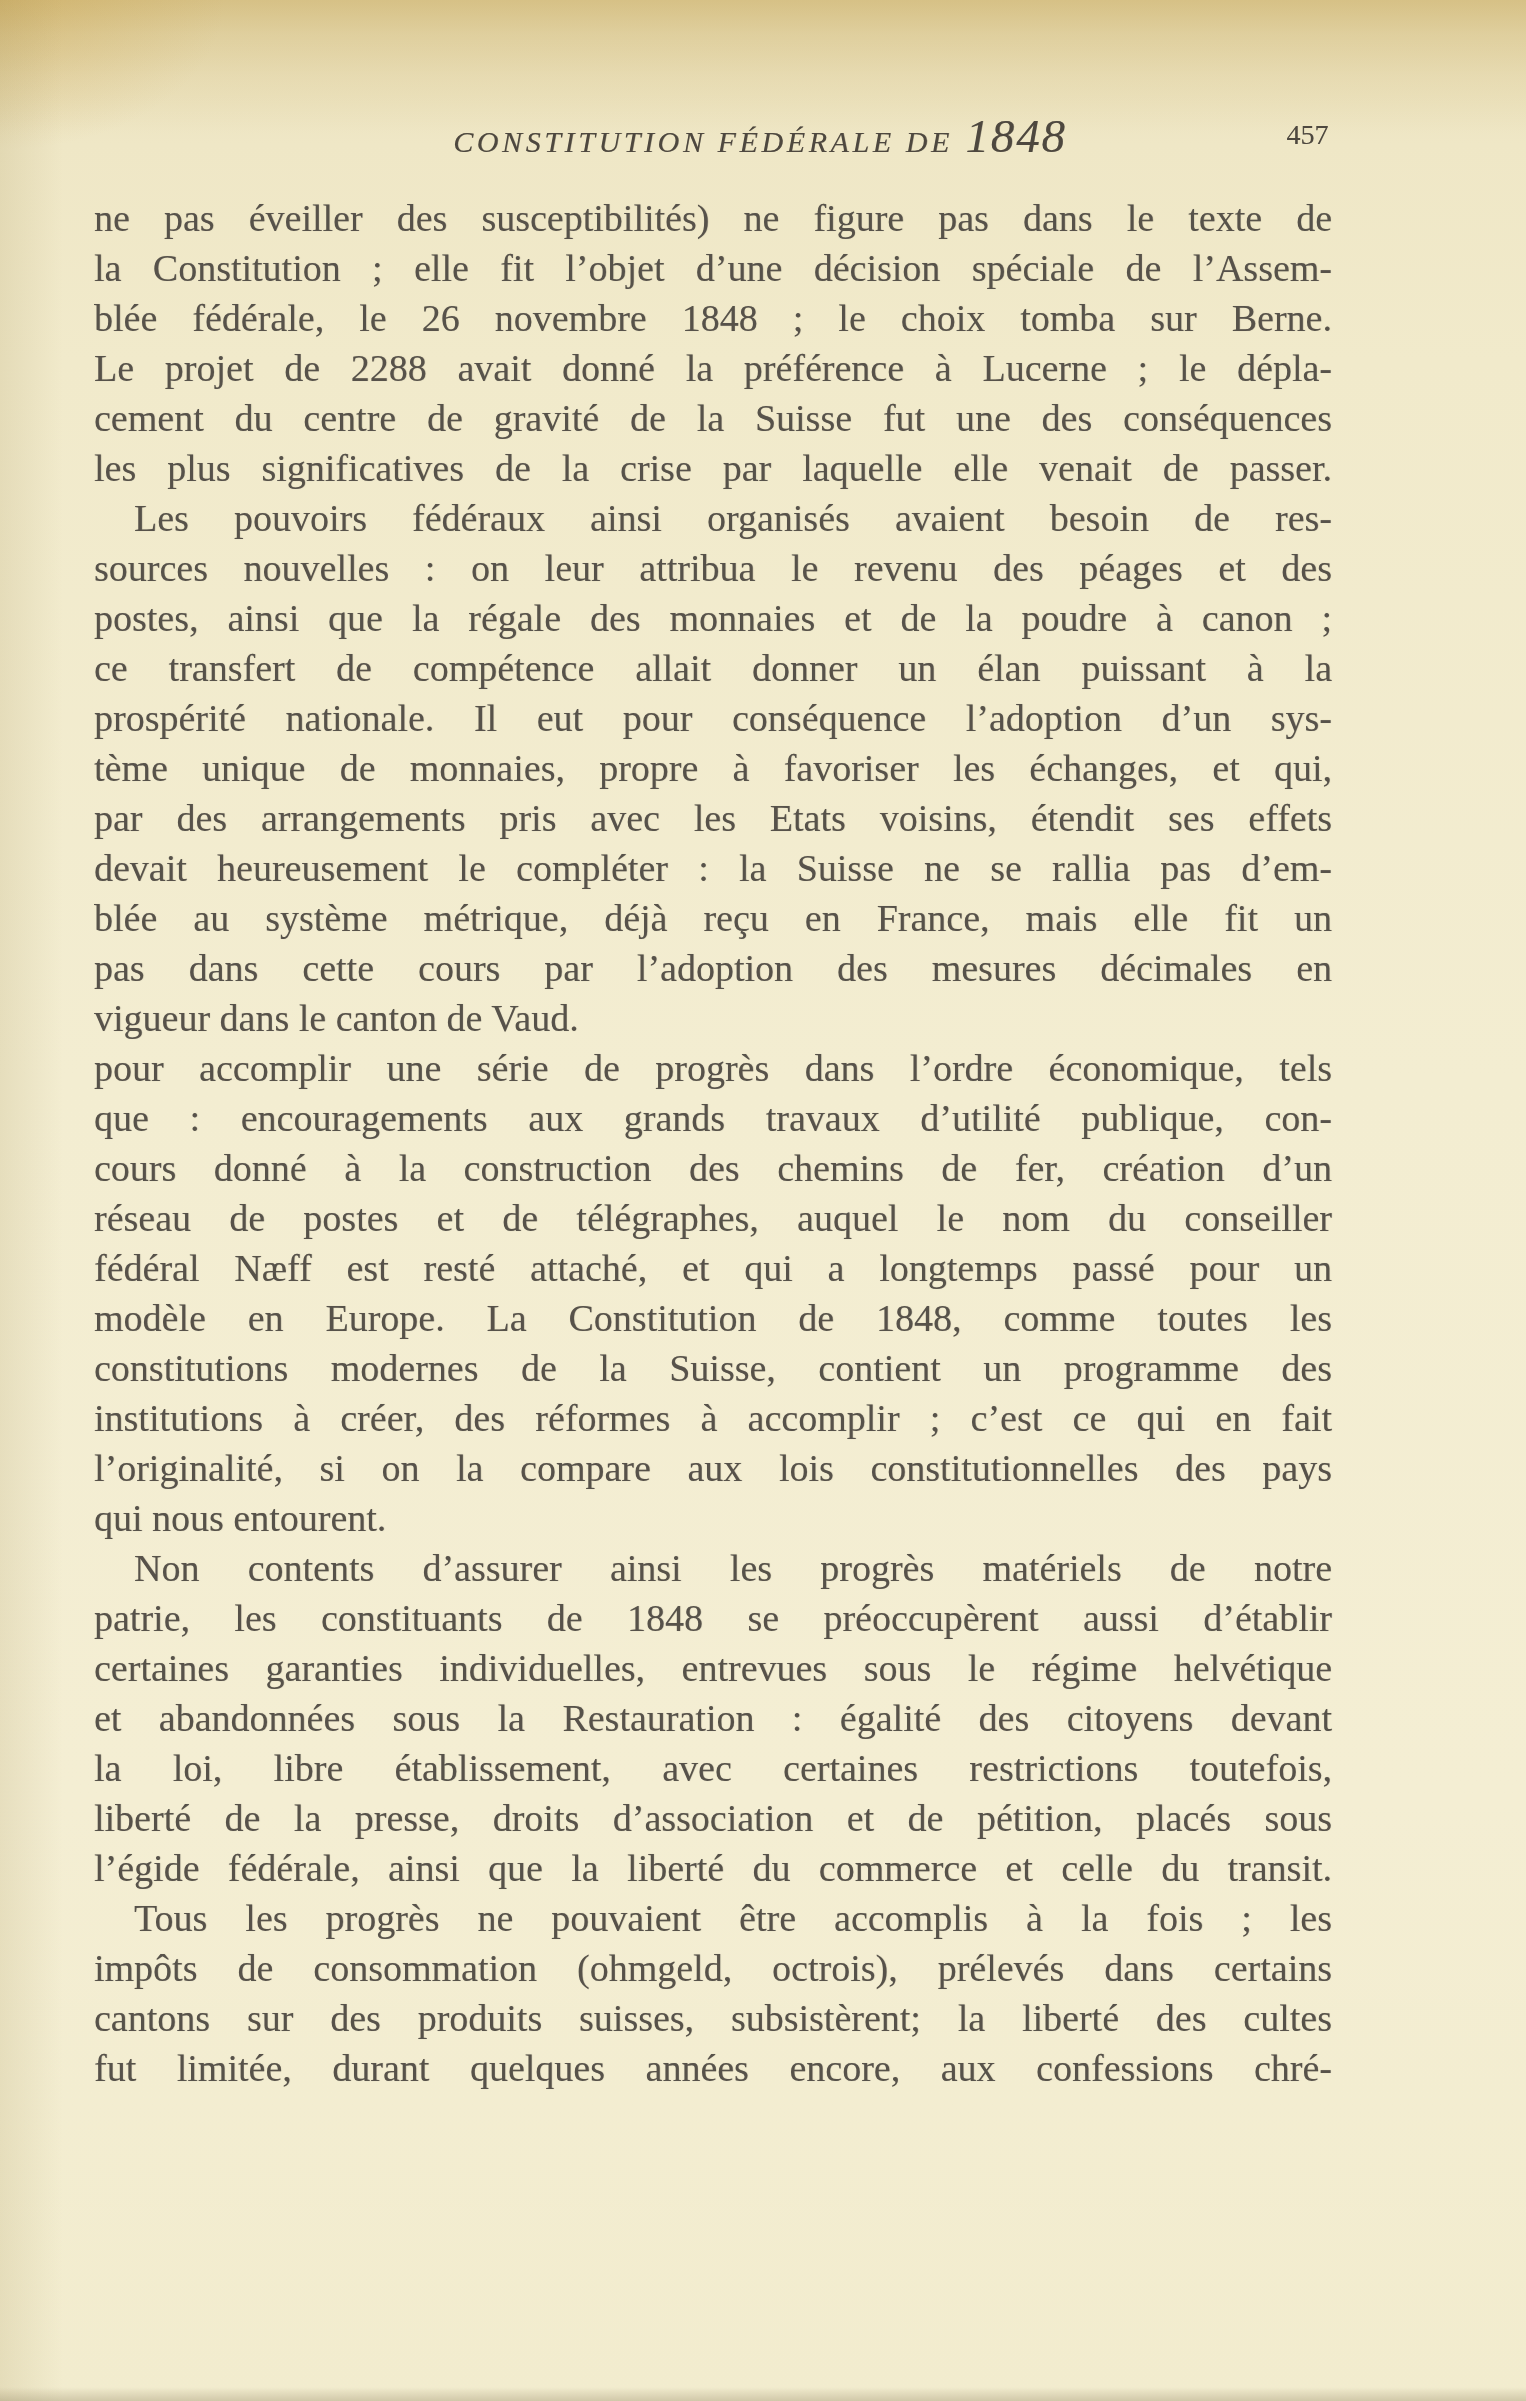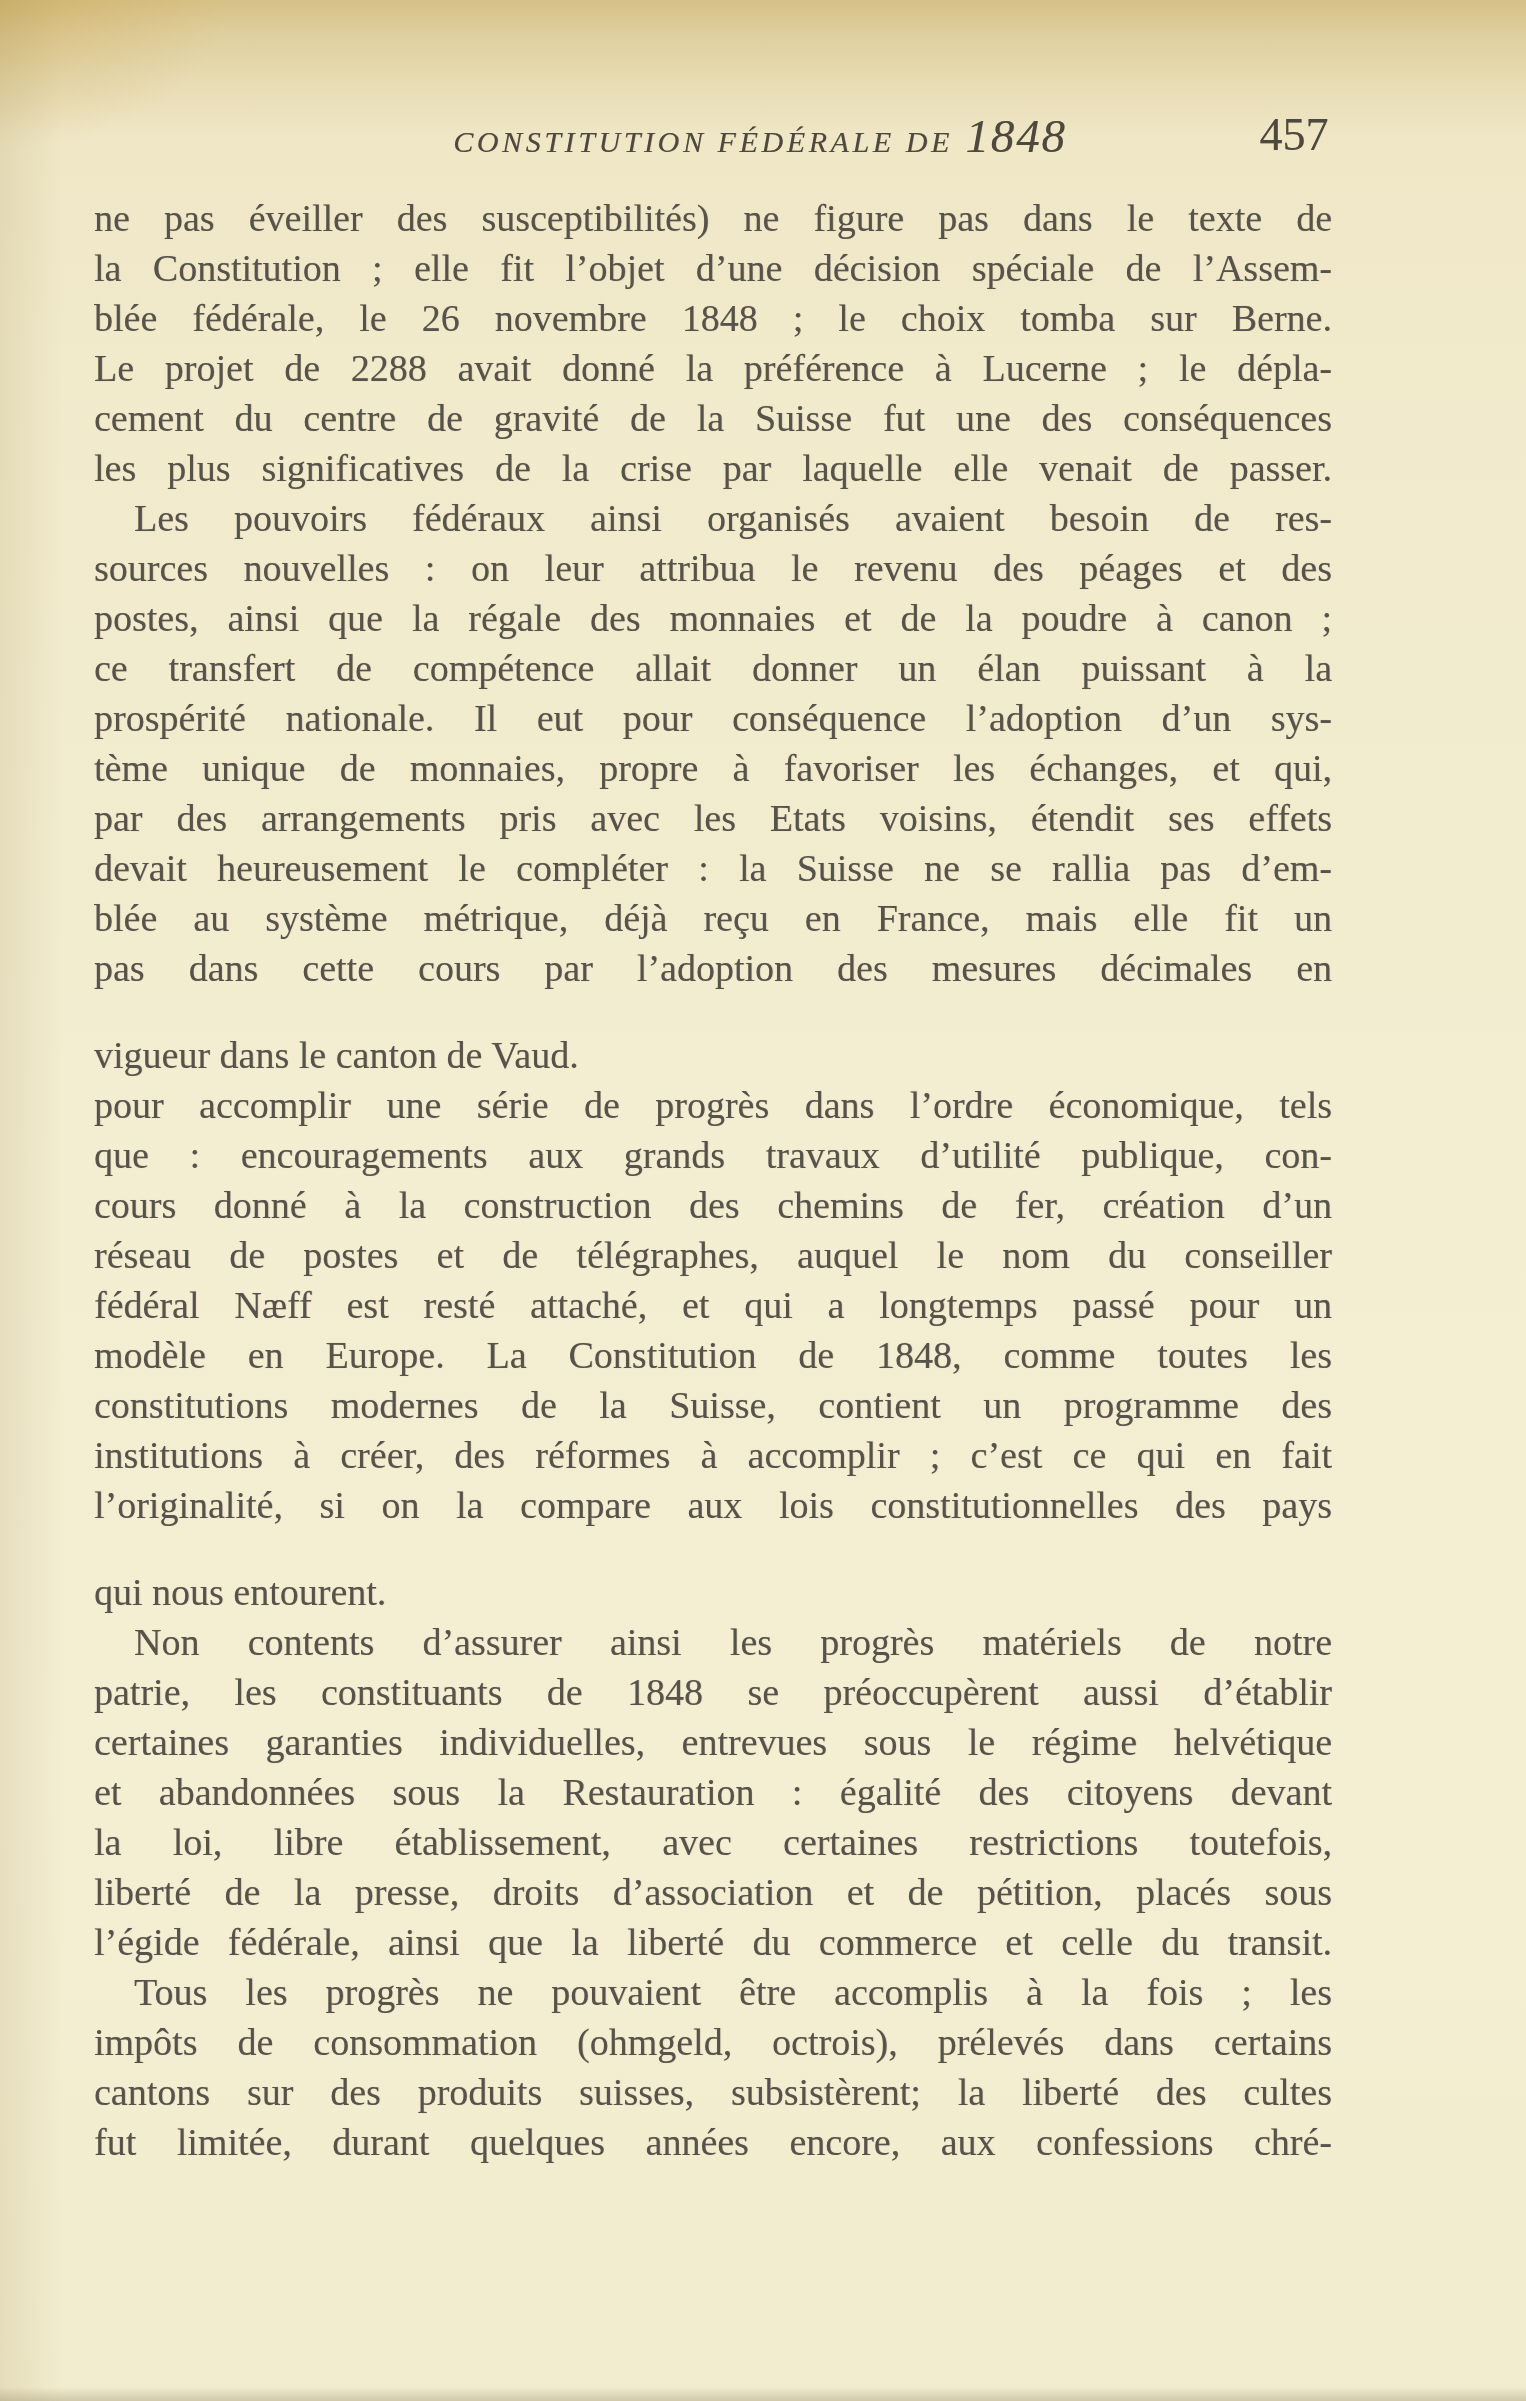--- a/index.html
+++ b/index.html
@@ -44,37 +44,37 @@
   .running-title .title-caps {
     font-size: 30px; letter-spacing: 3.6px;
     text-shadow: 0.4px 0.4px 0.6px rgba(78,72,63,0.45);
   }
   .running-title .title-year {
     font-size: 47px; letter-spacing: 1.8px; margin-left: 9px;
     text-shadow: 0.4px 0.4px 0.6px rgba(78,72,63,0.45);
   }
   .page-number {
     position: absolute; right: 3.6px; top: -1.8px;
-    font-size: 46px;
+    font-size: 28px;
     text-shadow: 0.4px 0.4px 0.6px rgba(78,72,63,0.45);
   }
   .body-text {
     position: absolute;
     left: 94px; top: 193px; width: 1238px;
     font-size: 38px;
     line-height: 50px;
     color: var(--ink, #57524a);
     text-shadow: 0.4px 0.4px 0.7px rgba(86,80,70,0.40);
   }
   .line {
     height: 50px;
     text-align: justify;
     text-align-last: justify;
   }
-  .line.short { text-align-last: left; margin-top: 37px; }
+  .line.short { text-align-last: left; }
   .line.indent { text-indent: 40px; }
   .it { }
 </style>
 </head>
 <body style="--ink: #57524a; --header-ink: #4e483f;">
 
 <div class="paper">
   <div class="shade top"></div>
   <div class="shade corner"></div>
   <div class="shade left"></div>

